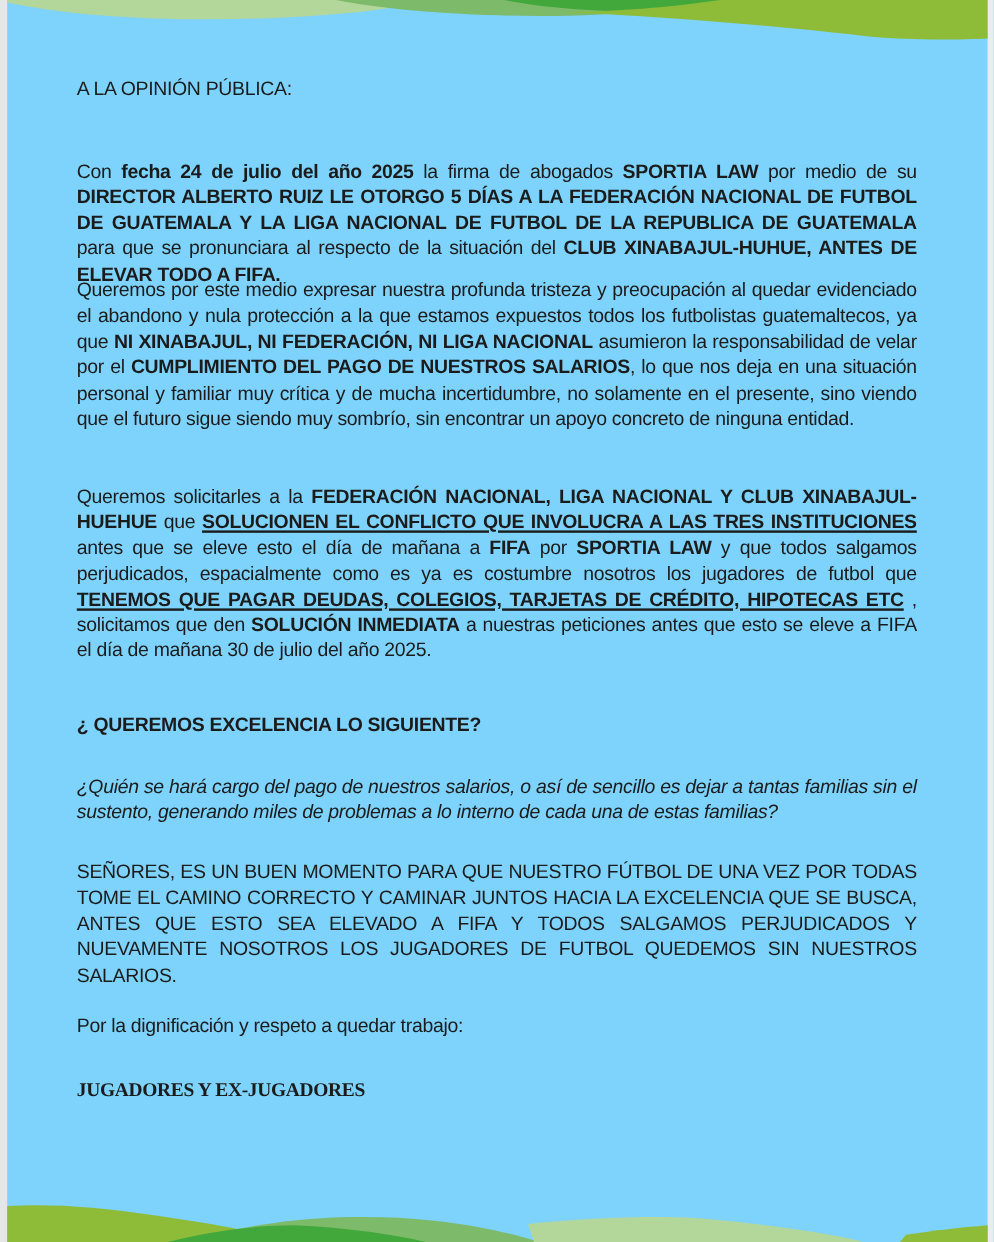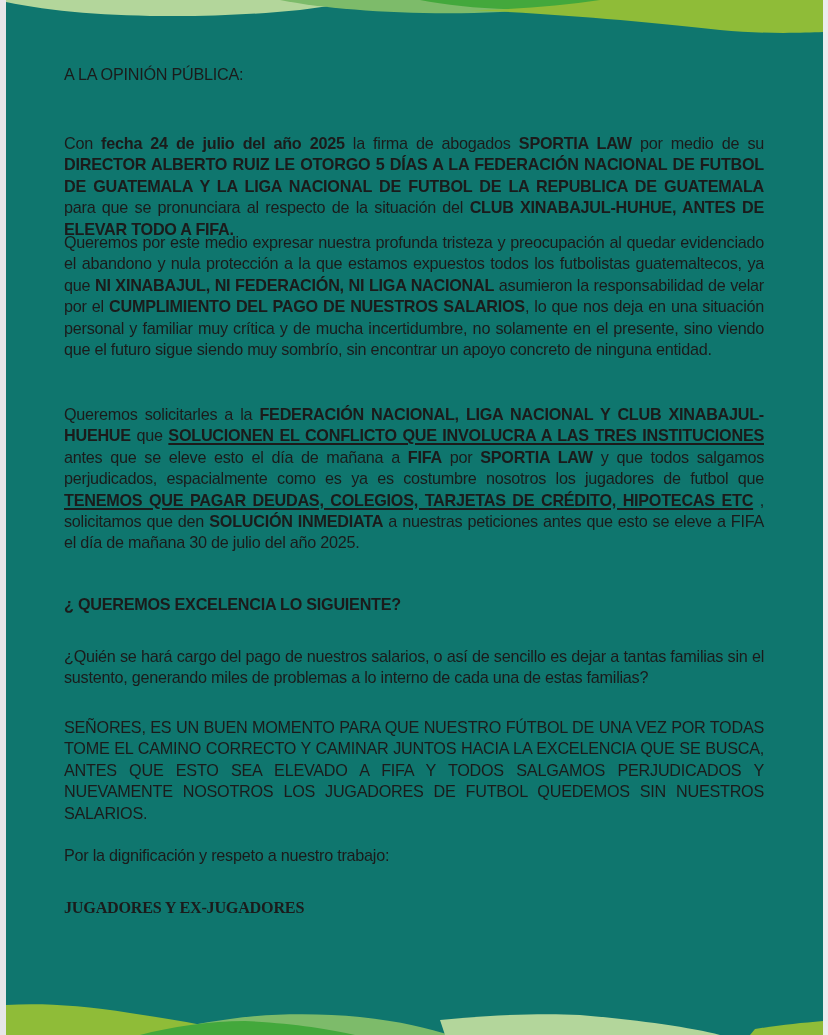--- a/index.html
+++ b/index.html
@@ -4,21 +4,21 @@
   <style>
     html, body { margin: 0; padding: 0; }
     body {
       width: 828px; height: 1035px; overflow: hidden;
       background: #ffffff;
       position: relative;
       font-family: "Liberation Sans Narrow", "Liberation Sans", sans-serif;
     }
     .page {
       position: absolute; left: 0; top: 0; width: 828px; height: 1035px;
-      background: #0f766e;
+      background: #7dd3fc;
     }
     .edge-left {
       position: absolute; left: 0; top: 0; width: 6px; height: 1035px;
       background: #e6e6e8;
     }
     .edge-right {
       position: absolute; right: 0; top: 0; width: 5px; height: 1035px;
       background: #ececee;
     }
     .wave-top, .wave-bottom { position: absolute; left: 0; width: 828px; }
@@ -34,21 +34,21 @@
     }
     .content p { margin: 0; text-align: justify; }
     .content b { font-weight: bold; }
     .content u { text-decoration: underline; text-underline-offset: 2px; text-decoration-thickness: 1.5px; }
 
     #heading { position: absolute; top: 0; left: 0; }
     #p1 { position: absolute; top: 69px; left: 0; width: 700px; }
     #p2 { position: absolute; top: 168px; left: 0; width: 700px; }
     #p3 { position: absolute; top: 340px; left: 0; width: 700px; }
     #q-heading { position: absolute; top: 530px; left: 0; }
-    #p4 { position: absolute; top: 582px; left: 0; width: 700px; }
+    #p4 { position: absolute; top: 582px; left: 0; width: 700px; font-style: italic; }
     #p5 { position: absolute; top: 653px; left: 0; width: 700px; font-weight: normal; }
     #p6 { position: absolute; top: 781px; left: 0; }
     #signature { position: absolute; top: 834px; left: 0; font-weight: bold; font-family: Liberation Serif, serif; }
   </style>
 </head>
 <body>
 
 <div class="page">
   <div class="edge-left"></div>
   <div class="edge-right"></div>
@@ -82,17 +82,17 @@
     <p id="p3">
       <span>Queremos solicitarles a la </span><b>FEDERACIÓN NACIONAL, LIGA NACIONAL Y  CLUB XINABAJUL-HUEHUE</b><span> que </span><b><u>SOLUCIONEN EL CONFLICTO QUE INVOLUCRA A LAS TRES INSTITUCIONES</u></b><span> antes que se eleve esto el día de mañana a </span><b>FIFA</b><span> por </span><b>SPORTIA LAW</b><span> y que todos salgamos perjudicados, espacialmente como es ya es  costumbre nosotros los jugadores de futbol que </span><b><u>TENEMOS QUE PAGAR DEUDAS, COLEGIOS, TARJETAS DE CRÉDITO, HIPOTECAS ETC</u></b><span> , solicitamos que den </span><b>SOLUCIÓN INMEDIATA</b><span> a nuestras peticiones antes que esto se eleve a FIFA el día de mañana 30 de julio del año 2025.</span>
     </p>
 
     <div id="q-heading"><b>¿ QUEREMOS EXCELENCIA LO SIGUIENTE?</b></div>
 
     <p id="p4">¿Quién se hará cargo del pago de nuestros salarios, o así de sencillo es dejar a tantas familias sin el sustento, generando miles de problemas a lo interno de cada una de estas familias?</p>
 
     <p id="p5">SEÑORES, ES UN BUEN MOMENTO PARA QUE NUESTRO FÚTBOL DE UNA VEZ POR TODAS TOME EL CAMINO CORRECTO Y CAMINAR JUNTOS HACIA LA EXCELENCIA QUE SE BUSCA, ANTES QUE ESTO SEA ELEVADO A FIFA Y TODOS SALGAMOS PERJUDICADOS Y NUEVAMENTE NOSOTROS LOS JUGADORES DE FUTBOL QUEDEMOS SIN NUESTROS SALARIOS.</p>
 
-    <div id="p6">Por la dignificación y respeto a nuestro trabajo:</div>
+    <div id="p6">Por la dignificación y respeto a quedar trabajo:</div>
 
     <div id="signature">JUGADORES Y EX-JUGADORES</div>
   </div>
 </div>
 
 </body></html>

